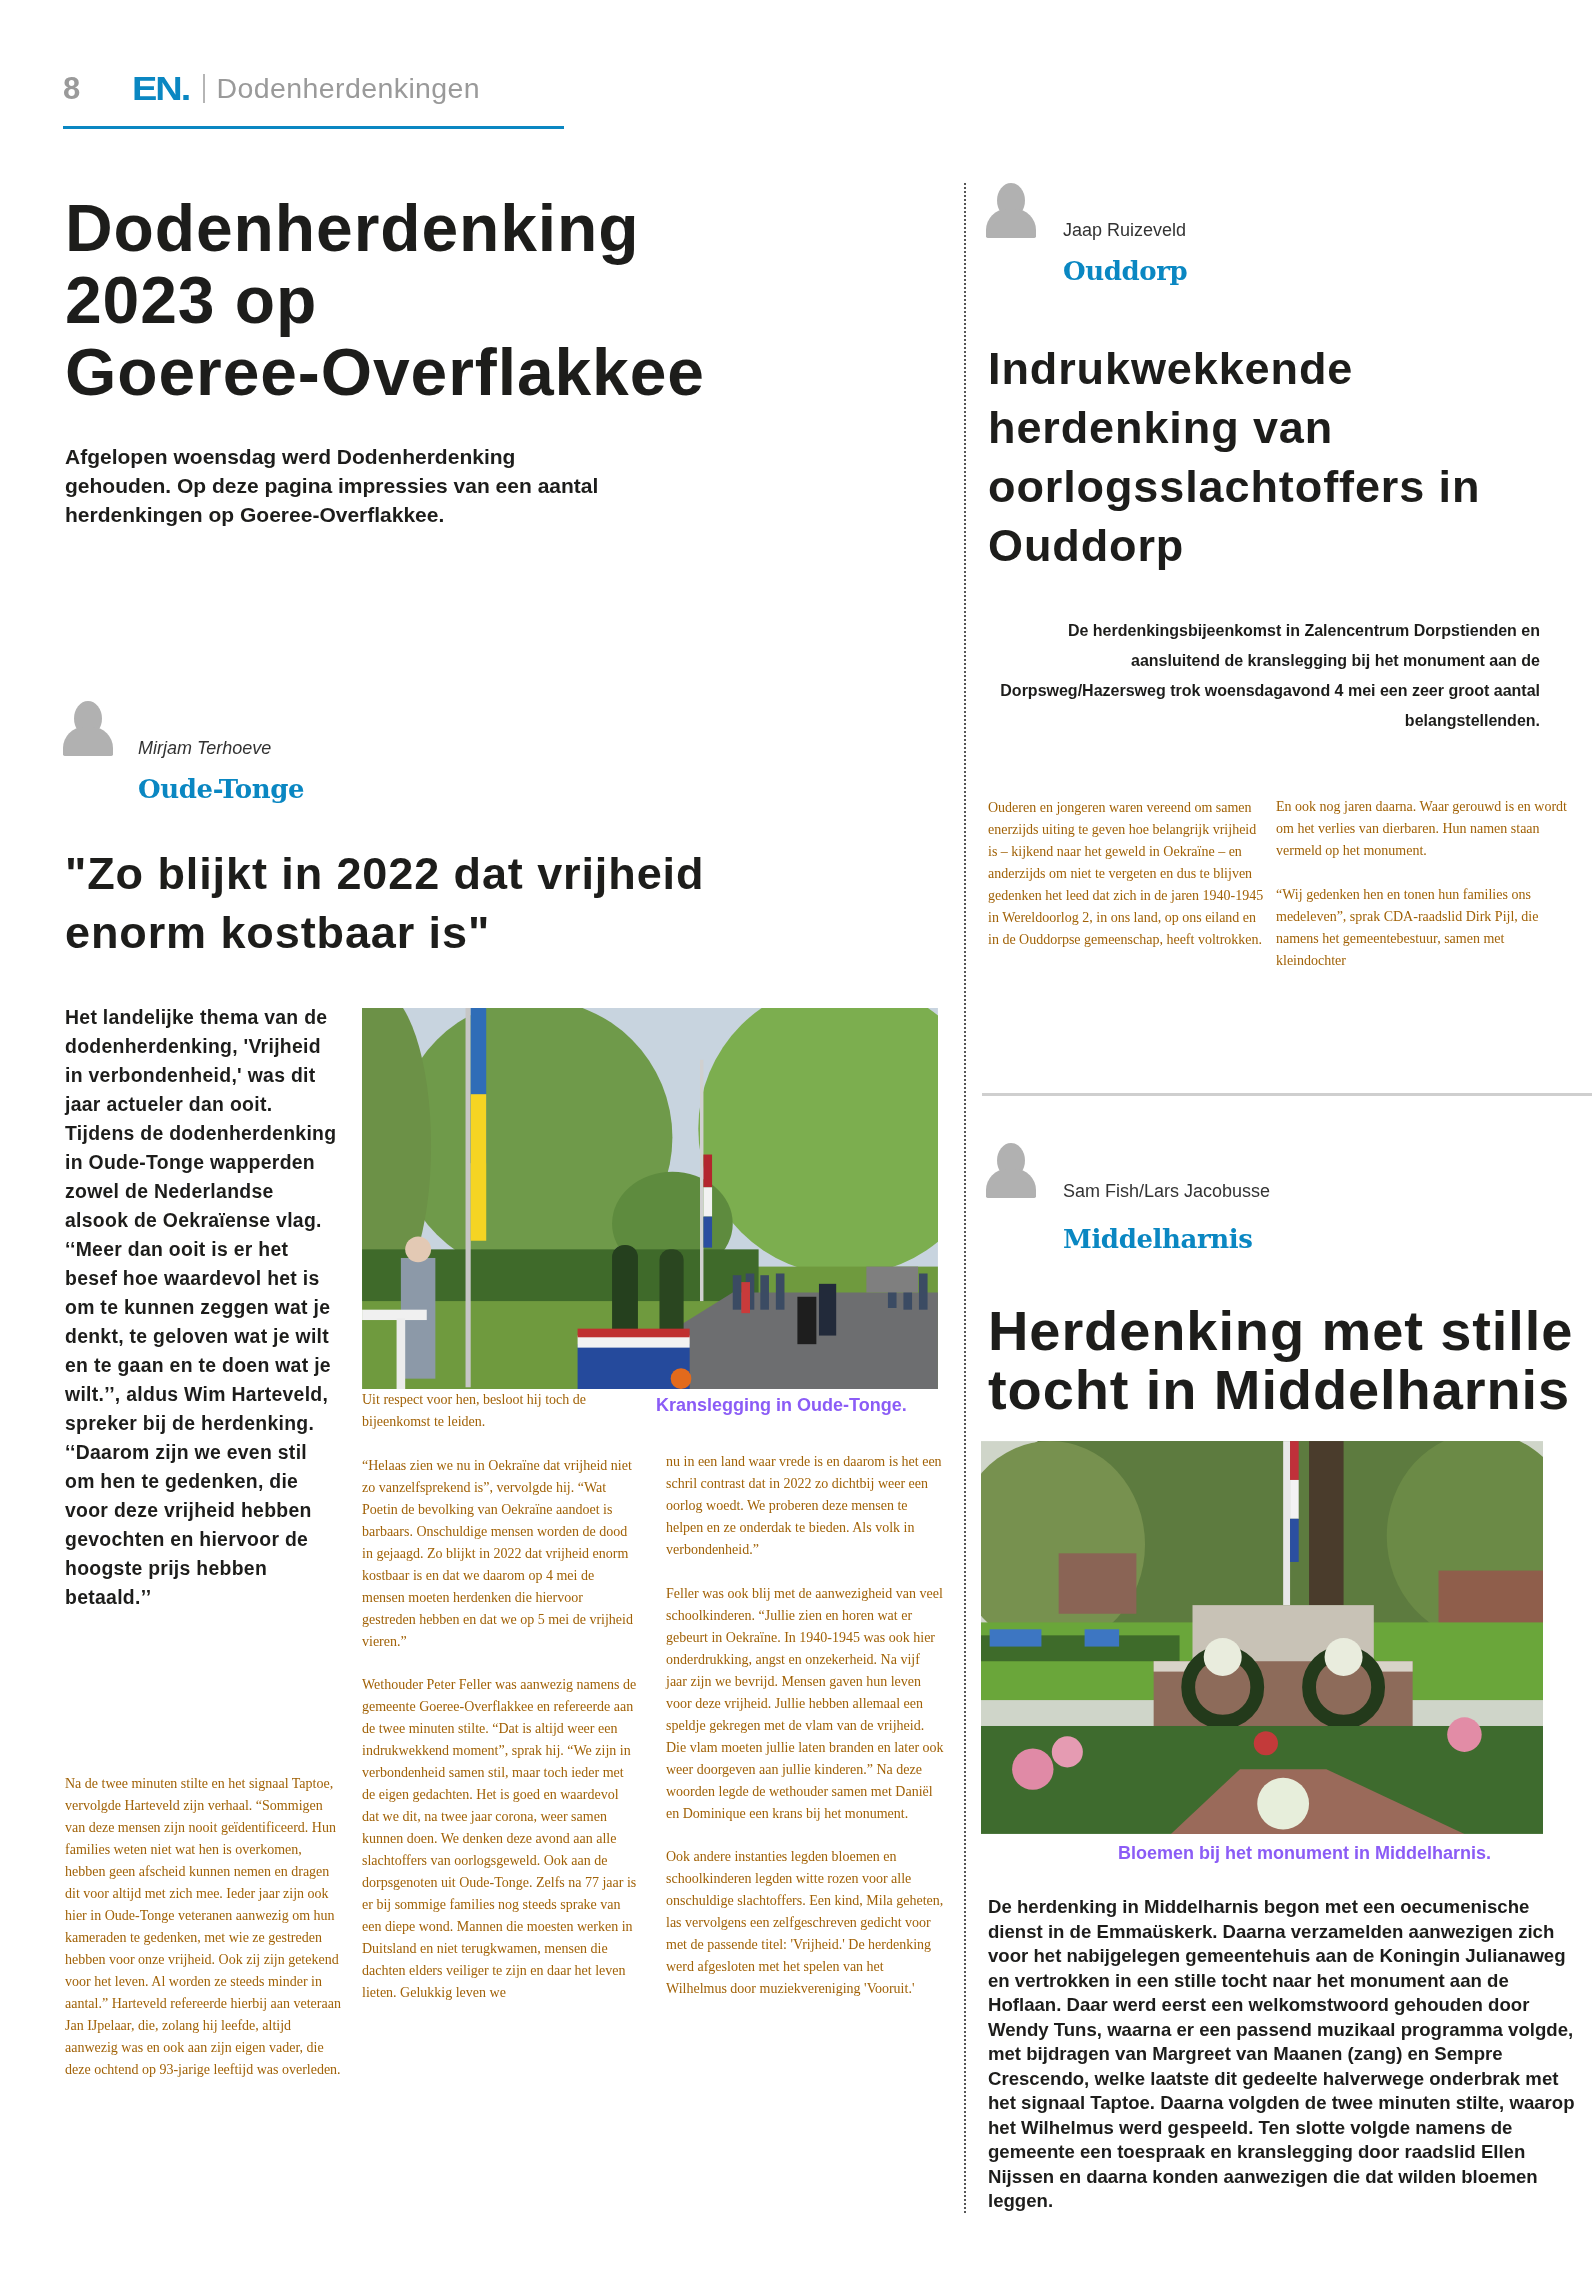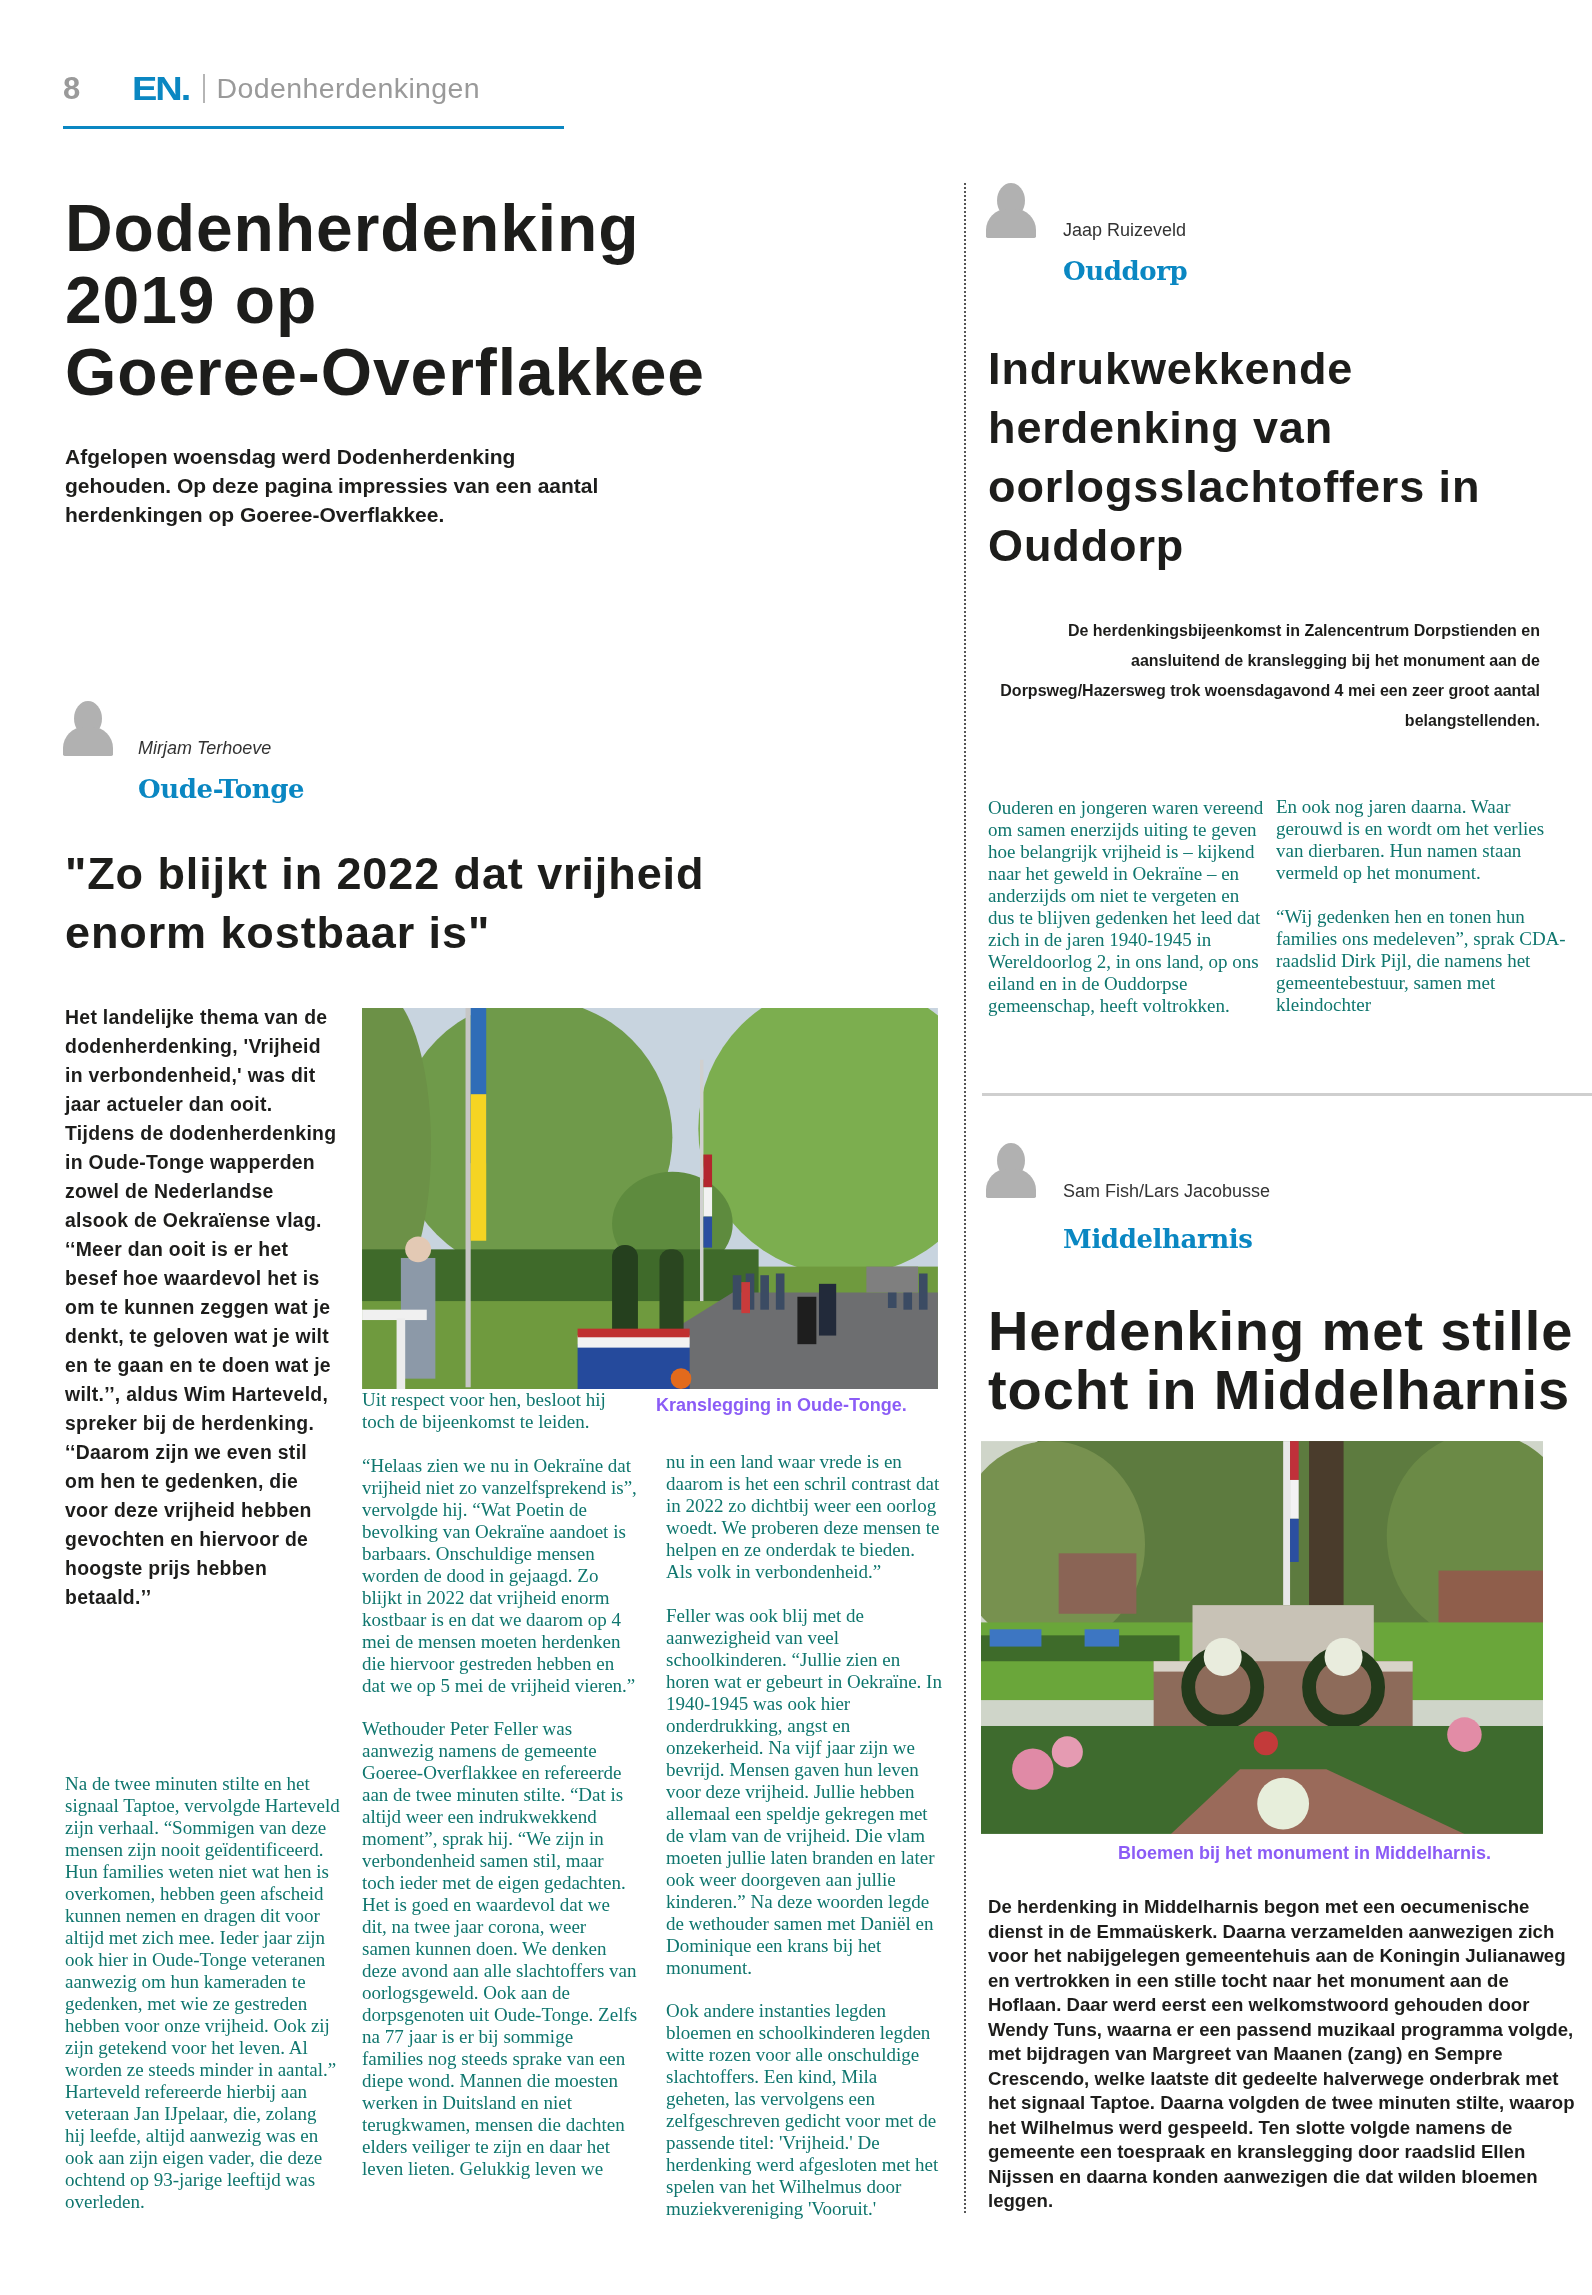--- a/index.html
+++ b/index.html
@@ -22,21 +22,21 @@
   .main-intro { position: absolute; left: 65px; top: 442px; width: 552px; font-weight: bold; font-size: 21px; line-height: 29px; color: #1d1d1b; }
   .avatar { position: absolute; width: 50px; height: 55px; }
   .avatar .head { position: absolute; left: 11.2px; top: 0; width: 28px; height: 35px; border-radius: 50%; background: #b1b1b1; }
   .avatar .body { position: absolute; left: 0; top: 26px; width: 50px; height: 29px; border-radius: 21px 21px 1.7px 1.7px; background: #b1b1b1; }
   .author { position: absolute; font-size: 18px; color: #333; white-space: nowrap; }
   .location { position: absolute; font-family: "DejaVu Serif", serif; font-weight: bold; font-size: 26px; color: #0a87c2; white-space: nowrap; letter-spacing: -0.4px; }
 
   .headline { position: absolute; font-weight: bold; color: #1d1d1b; letter-spacing: 0.9px; }
 
   .lead-bold { position: absolute; font-weight: bold; color: #1d1d1b; }
-  .serif-col { position: absolute; font-family: "Liberation Serif", serif; font-size: 19px; line-height: 22px; color: #0f766e; }
+  .serif-col { position: absolute; font-family: "Liberation Serif", serif; font-size: 14px; line-height: 22px; color: #a16207; }
   .serif-col p { margin-bottom: 21.6px; }
   .serif-col p:last-child { margin-bottom: 0; }
 
   .photo { position: absolute; overflow: hidden; }
   .caption { position: absolute; font-weight: bold; font-size: 18px; color: #8b5cf6; text-align: right; white-space: nowrap; }
 
   .hr-grey { position: absolute; left: 982px; top: 1093px; width: 610px; height: 2.6px; background: #cfcfcf; }
 </style>
 </head>
 <body>
@@ -46,21 +46,21 @@
   <span class="brand-logo">EN.</span>
   <span class="header-sep"></span>
   <span class="section-title">Dodenherdenkingen</span>
 </div>
 <div class="header-rule"></div>
 
 <div class="col-sep"></div>
 
 <h1 class="main-title">
   <span>Dodenherdenking</span><br>
-  <span>2019 op</span><br>
+  <span>2023 op</span><br>
   <span>Goeree-Overflakkee</span>
 </h1>
 <p class="main-intro">Afgelopen woensdag werd Dodenherdenking gehouden. Op deze pagina impressies van een aantal herdenkingen op Goeree-Overflakkee.</p>
 
 <div>
   <div class="avatar" style="left:63px; top:701px;">
     <div class="head"></div>
       <div class="body"></div>
   </div>
   <span class="author" style="left:138px; top:738px;font-style:italic;">Mirjam Terhoeve</span>

